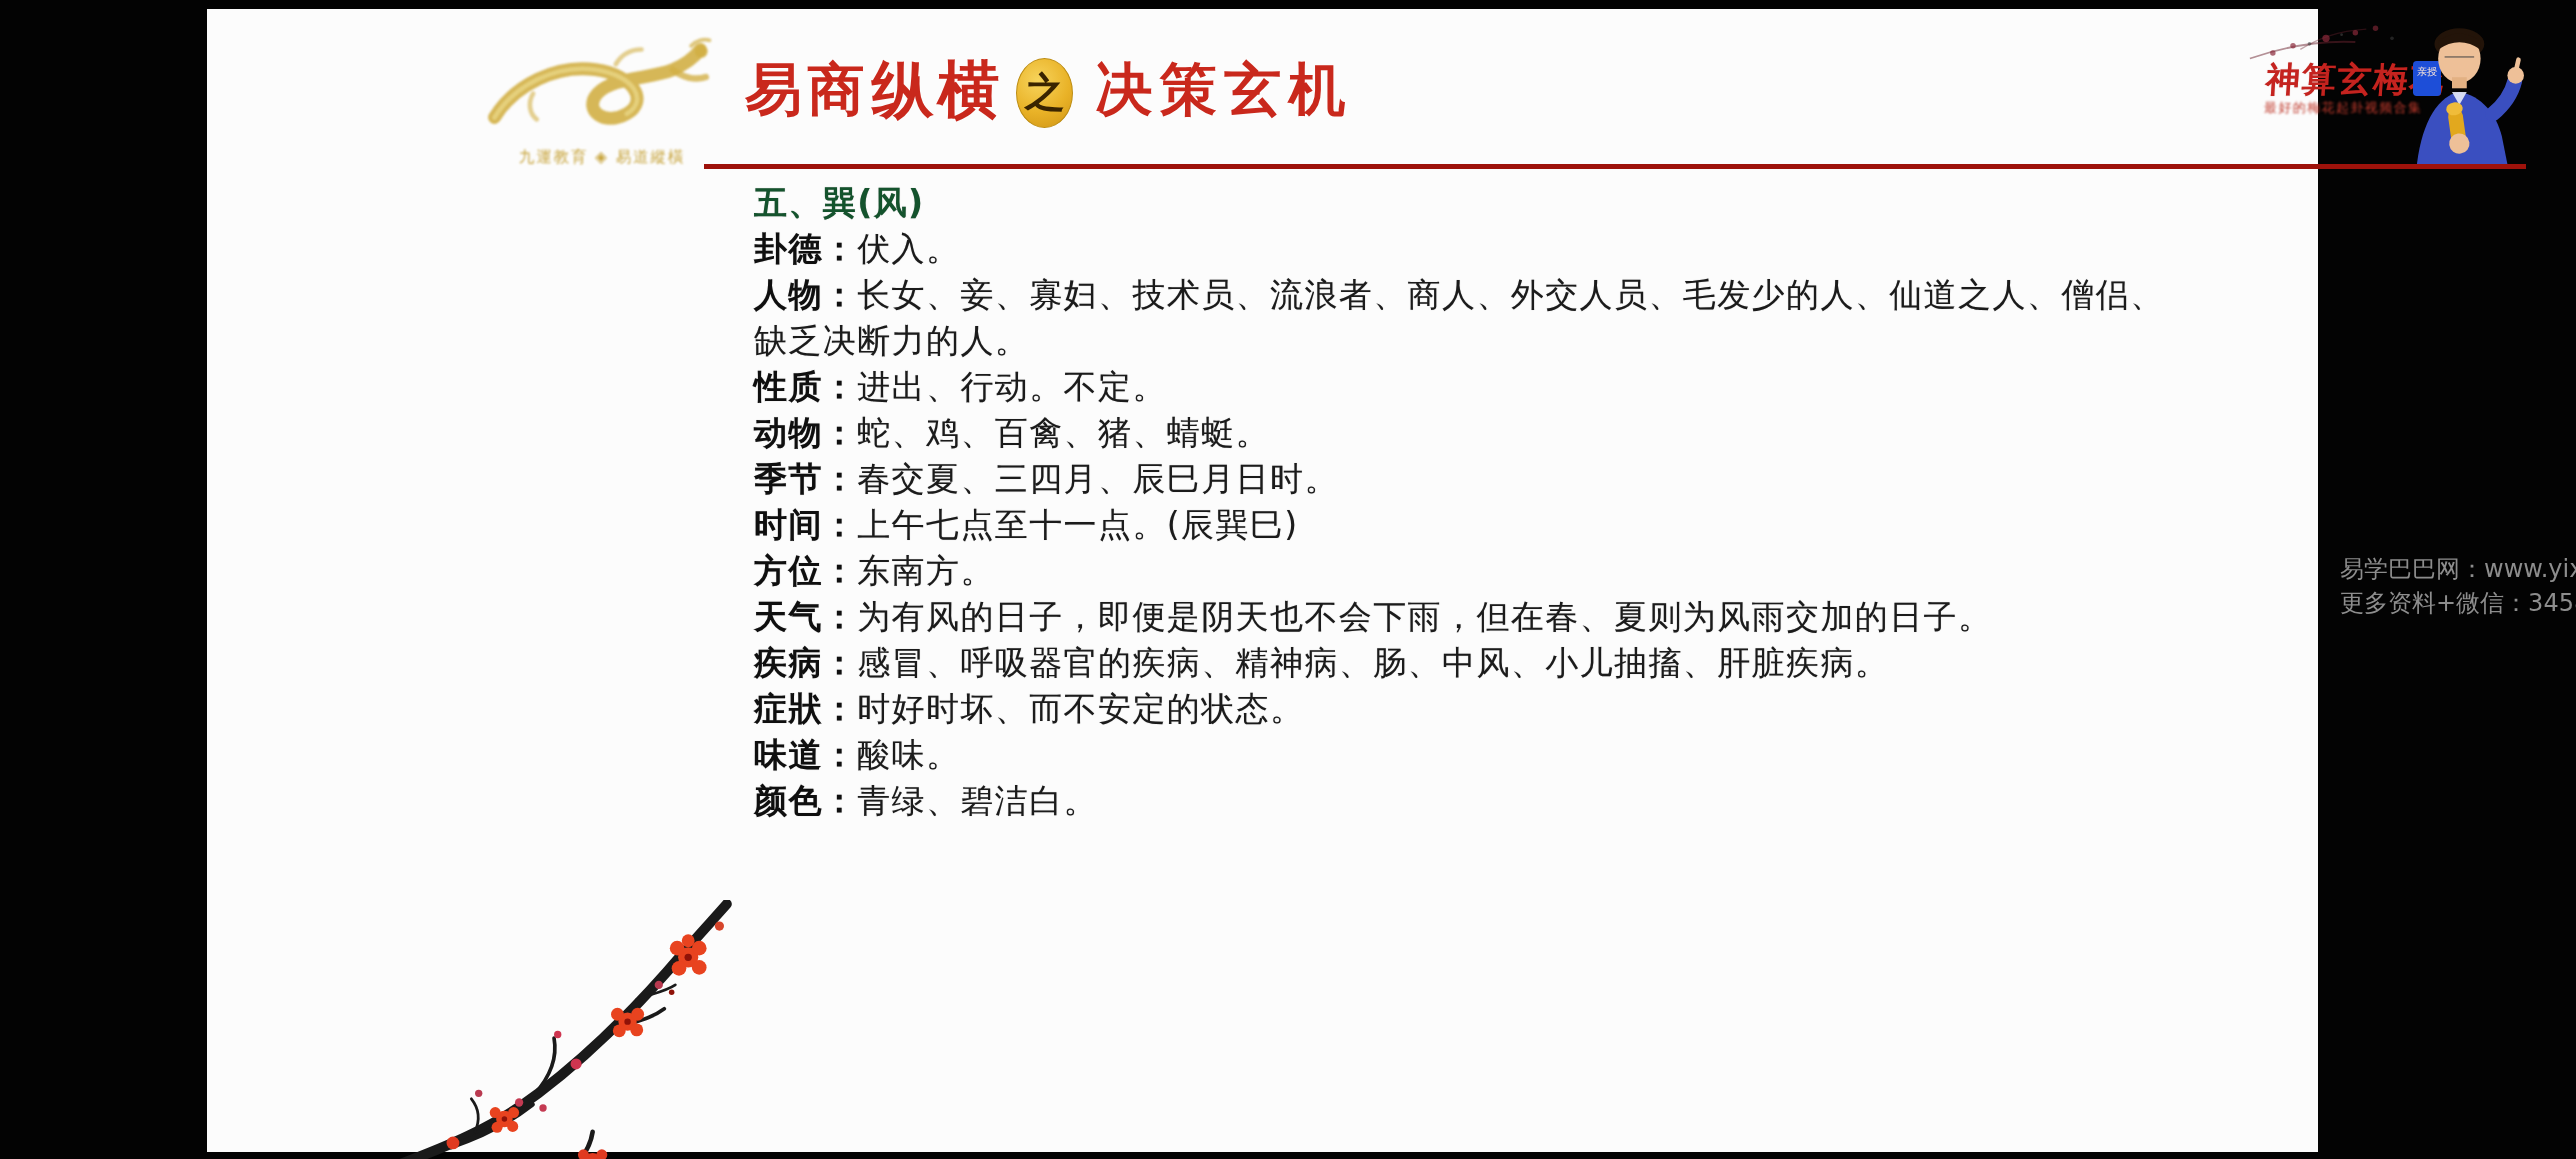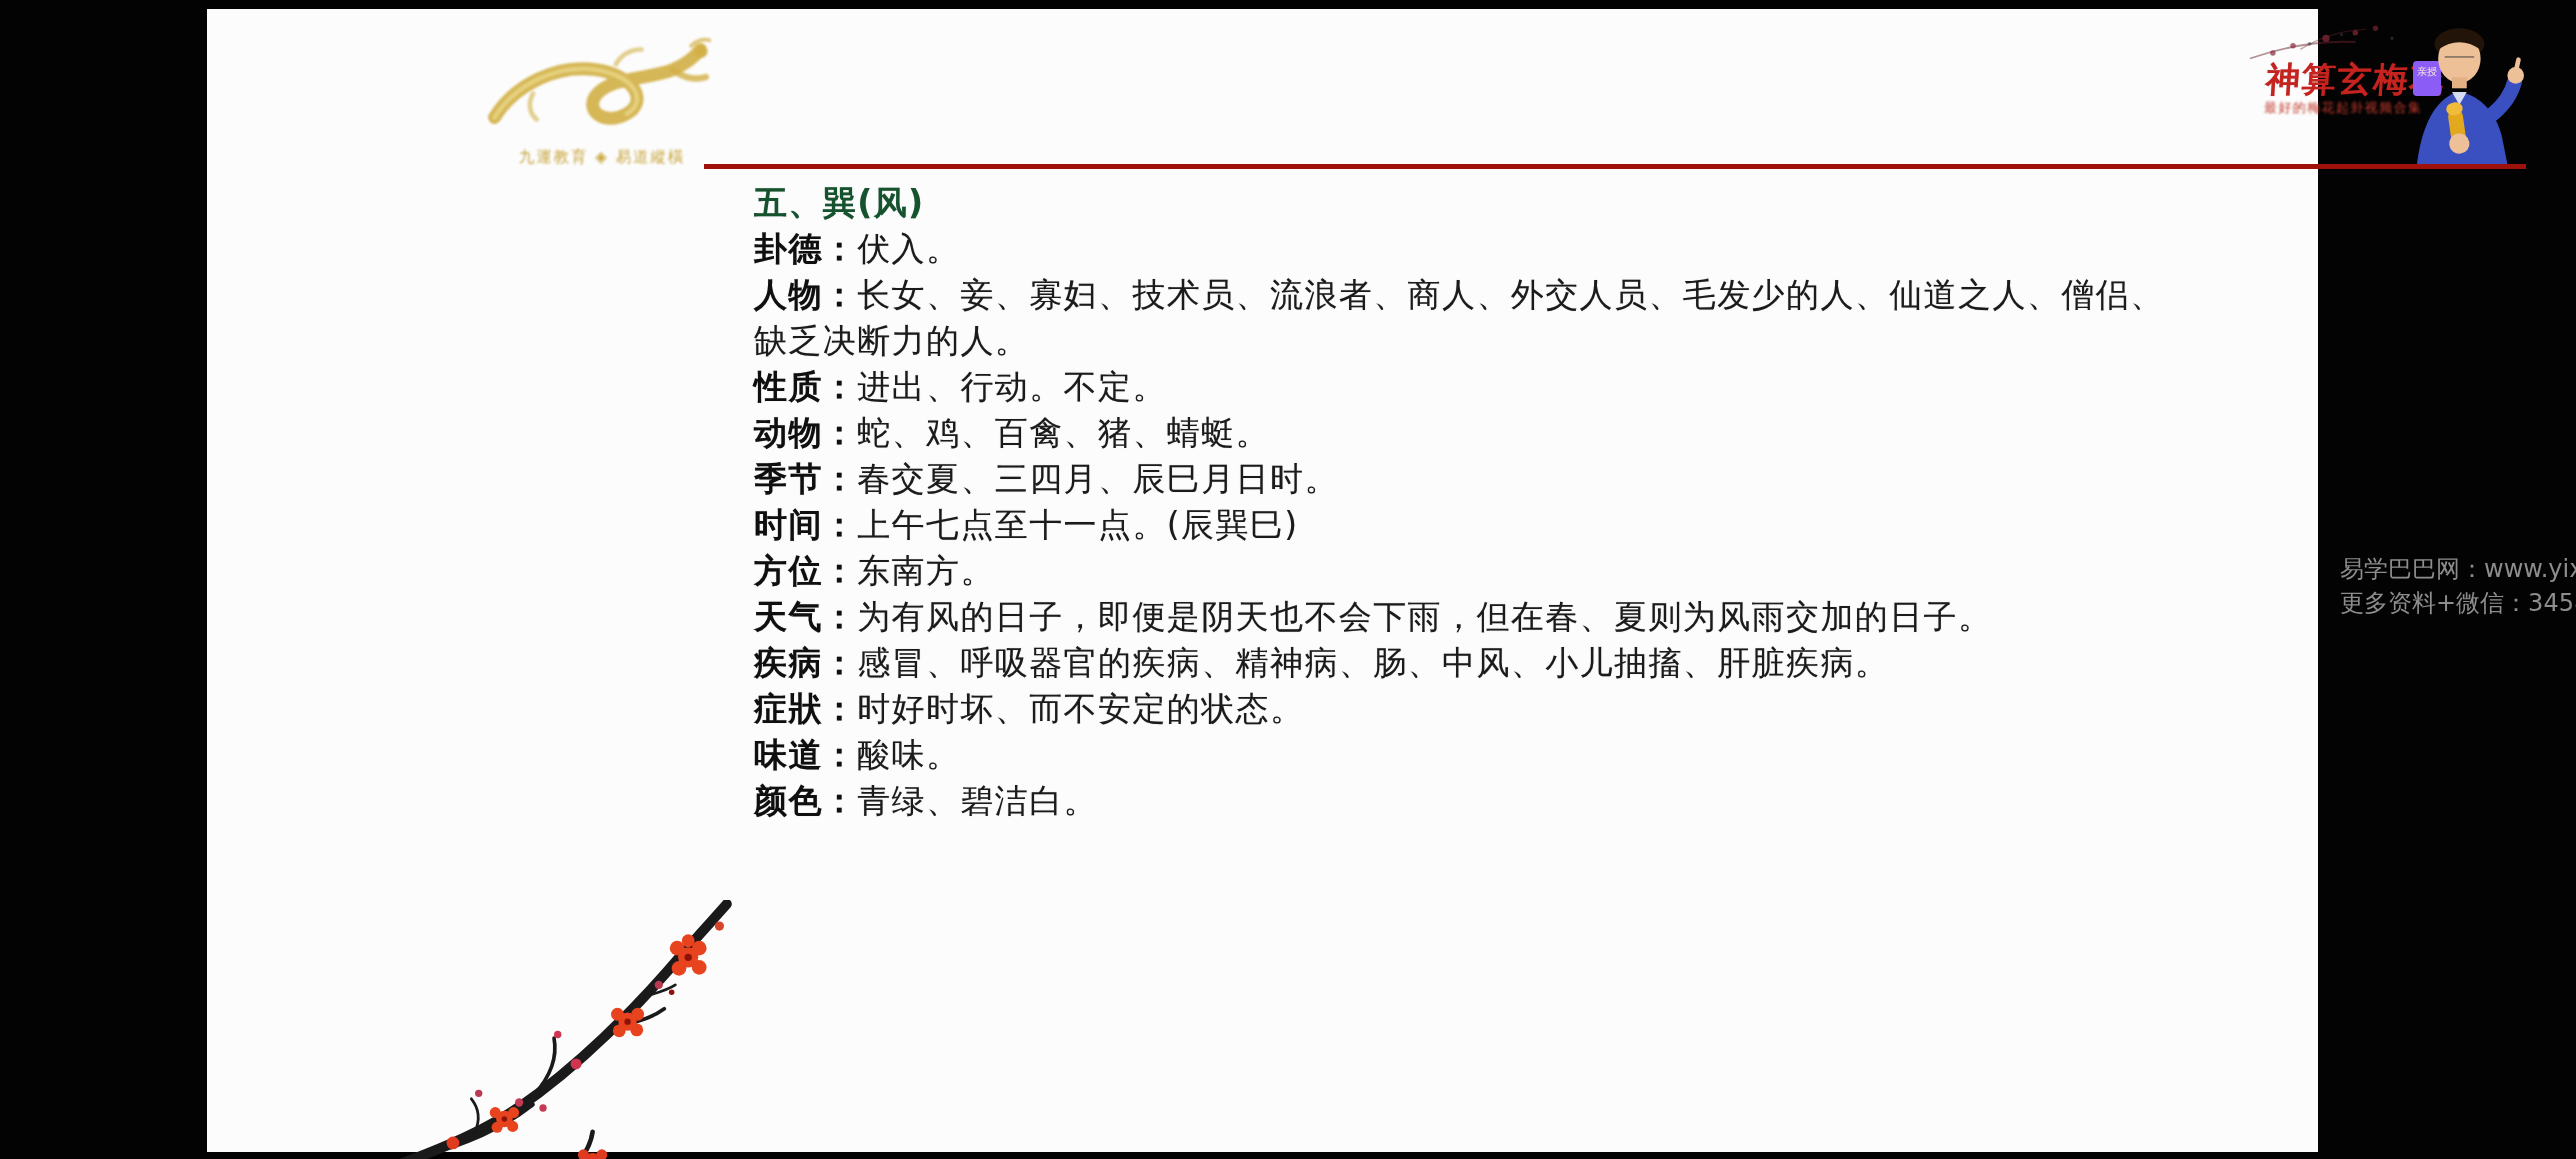--- a/index.html
+++ b/index.html
@@ -22,21 +22,21 @@
   
   .dragon{position:absolute;left:271px;top:20px;width:248px;height:120px;filter:blur(1.3px);}
   .dragon-caption{position:absolute;left:271px;top:138px;width:248px;text-align:center;
          font-size:15.6px;letter-spacing:1.8px;color:#c8a53e;filter:blur(1.2px);white-space:nowrap;}
 
   
   .brand-blossoms{position:absolute;left:2038px;top:11px;width:184px;height:55px;filter:blur(0.6px);}
   .brand-name{position:absolute;left:2059px;top:48px;font-size:34px;font-weight:700;
          color:#c5231f;letter-spacing:1.8px;transform:skewX(-4deg);white-space:nowrap;
          text-shadow:0 0 0.9px rgba(160,20,10,.5);}
-  .brand-seal{position:absolute;left:2206px;top:52px;width:28px;height:35px;background:#8b5cf6;
+  .brand-seal{position:absolute;left:2206px;top:52px;width:28px;height:35px;background:#1d4ed8;
          border-radius:3.7px;color:#ffe9d8;font-size:10px;line-height:12px;text-align:center;
          padding-top:4.6px;box-sizing:border-box;filter:blur(0.6px);}
   .brand-subtitle{position:absolute;left:2057px;top:90px;font-size:13px;color:#c03a2c;
          letter-spacing:1.4px;filter:blur(1.1px);white-space:nowrap;}
   .presenter{position:absolute;left:2197px;top:11px;width:120px;height:144px;filter:blur(0.7px);}
 
   
   .content{position:absolute;left:547px;top:171px;width:1601px;color:#1b1b1b;
          font-size:33px;line-height:46px;letter-spacing:1.4px;
          text-shadow:0 0 0.9px rgba(20,20,20,.35);}
@@ -64,20 +64,26 @@
         <path d="M18,96 C40,60 86,38 128,44 C170,50 186,78 162,92" stroke="#e9d584" stroke-width="5" opacity="0.85"></path>
         <path d="M212,44 C222,52 236,56 248,52" stroke-width="7" opacity="0.8"></path>
         <path d="M60,70 C54,80 56,92 64,98" stroke-width="5" opacity="0.6"></path>
         <path d="M150,38 C156,28 166,22 178,22" stroke-width="5" opacity="0.6"></path>
         <path d="M232,18 C238,12 246,10 252,12" stroke-width="4" opacity="0.7"></path>
       </g>
       <circle cx="243" cy="24" r="7" fill="#d2af45" opacity="0.9"></circle>
     </svg>
     <div class="dragon-caption">九運教育 ◈ 易道縱橫</div>
 
+    <div class="title">
+      <span class="seg1">易商</span>
+      <span class="seg2">纵横</span>
+      <span class="badge">之</span>
+      <span class="seg3">决策玄机</span>
+    </div>
     <div class="red-rule"></div>
 
     <svg class="brand-blossoms" viewBox="0 0 200 60">
       <path d="M5,42 C40,30 80,22 120,24" stroke="#6b2430" stroke-width="2" fill="none" opacity="0.5"></path>
       <path d="M60,32 C80,20 100,12 132,10" stroke="#6b2430" stroke-width="1.5" fill="none" opacity="0.4"></path>
       <circle cx="30" cy="36" r="3" fill="#8a2a3a" opacity="0.7"></circle>
       <circle cx="52" cy="28" r="3" fill="#8a2a3a" opacity="0.7"></circle>
       <circle cx="88" cy="20" r="4" fill="#8a2a3a" opacity="0.7"></circle>
       <circle cx="120" cy="14" r="3" fill="#8a2a3a" opacity="0.7"></circle>
       <circle cx="142" cy="9" r="3" fill="#8a2a3a" opacity="0.6"></circle>

